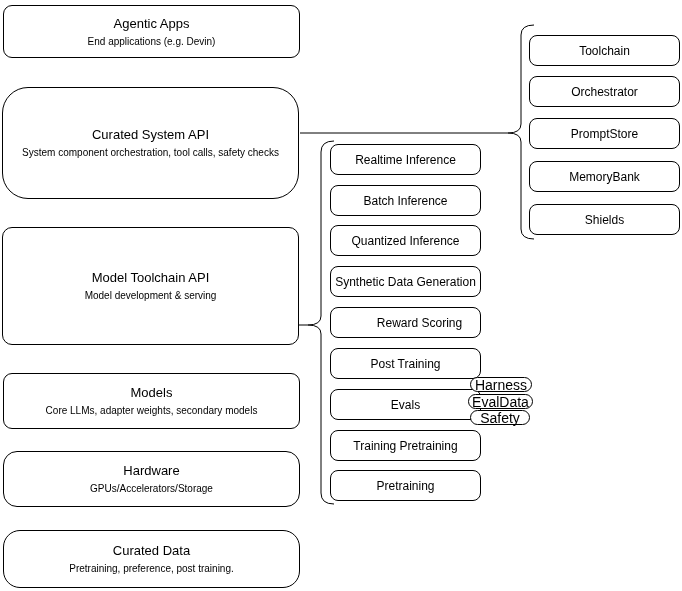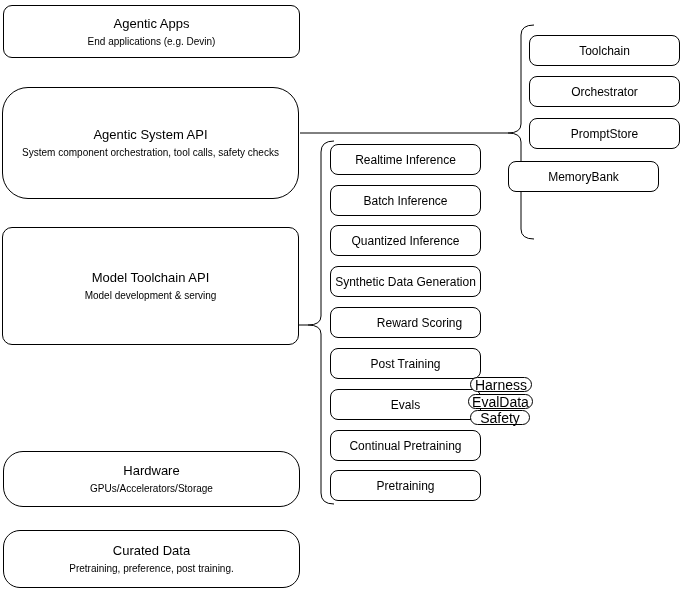--- a/index.html
+++ b/index.html
@@ -75,52 +75,57 @@
 
     <path d="M 334 141 Q 321 141 321 152 L 321 316 Q 321 325 308 325 Q 321 325 321 334 L 321 493 Q 321 504 334 504" stroke="#000000" stroke-width="1" fill="none"></path>
   </svg>
 
   <div class="bigbox" style="left:3px; top:5px; width:297px; height:53px; border-radius:9px;">
     <div class="title">Agentic Apps</div>
     <div class="sub">End applications (e.g. Devin)</div>
   </div>
 
   <div class="bigbox" style="left:2px; top:87px; width:297px; height:112px; border-radius:26px;">
-    <div class="title">Agentic System API</div>
+    <div class="title">Curated System API</div>
     <div class="sub">System component orchestration, tool calls, safety checks</div>
   </div>
 
   <div class="bigbox" style="left:2px; top:227px; width:297px; height:118px; border-radius:10px;">
     <div class="title">Model Toolchain API</div>
     <div class="sub">Model development &amp; serving</div>
   </div>
 
+  <div class="bigbox" style="left:3px; top:373px; width:297px; height:56px; border-radius:9px;">
+    <div class="title">Models</div>
+    <div class="sub">Core LLMs, adapter weights, secondary models</div>
+  </div>
 
-  <div class="bigbox" style="left:3px; top:451px; width:297px; height:56px; border-radius:20px;">
+  <div class="bigbox" style="left:3px; top:451px; width:297px; height:56px; border-radius:14px;">
     <div class="title">Hardware</div>
     <div class="sub">GPUs/Accelerators/Storage</div>
   </div>
 
   <div class="bigbox" style="left:3px; top:530px; width:297px; height:58px; border-radius:17px;">
     <div class="title">Curated Data</div>
     <div class="sub">Pretraining, preference, post training.</div>
   </div>
 
   <div class="node" style="left:330px; top:144px;">Realtime Inference</div>
   <div class="node" style="left:330px; top:185px;">Batch Inference</div>
   <div class="node" style="left:330px; top:225px;">Quantized Inference</div>
   <div class="node" style="left:330px; top:266px;">Synthetic Data Generation</div>
   <div class="node" style="left:330px; top:307px;padding-left:28px;">Reward Scoring</div>
   <div class="node" style="left:330px; top:389px;">Evals</div>
   <div class="node" style="left:330px; top:348px;">Post Training</div>
-  <div class="node" style="left:330px; top:430px;">Continual Pretraining</div>
+  <div class="node" style="left:330px; top:430px;">Training Pretraining</div>
   <div class="node" style="left:330px; top:470px;">Pretraining</div>
 
   <div class="tag" style="left:470px; top:377px; width:62px; height:15px;">Harness</div>
   <div class="tag" style="left:468px; top:394px; width:65px; height:15px;">EvalData</div>
   <div class="tag" style="left:470px; top:410px; width:60px; height:15px;">Safety</div>
 
   <div class="node" style="left:529px; top:35px;">Toolchain</div>
   <div class="node" style="left:529px; top:76px;">Orchestrator</div>
   <div class="node" style="left:529px; top:118px;">PromptStore</div>
-  <div class="node" style="left:508px; top:161px;">MemoryBank</div>
+  <div class="node" style="left:529px; top:161px;">MemoryBank</div>
+  <div class="node" style="left:529px; top:204px;">Shields</div>
 
 </div>
 
 </body></html>

